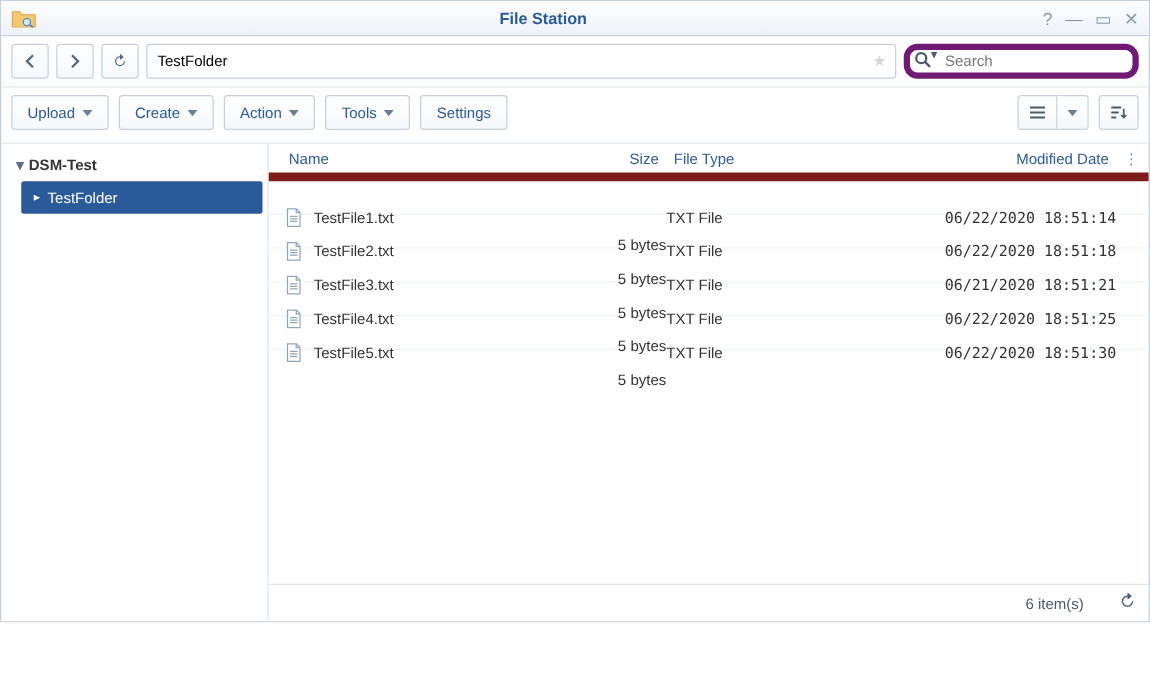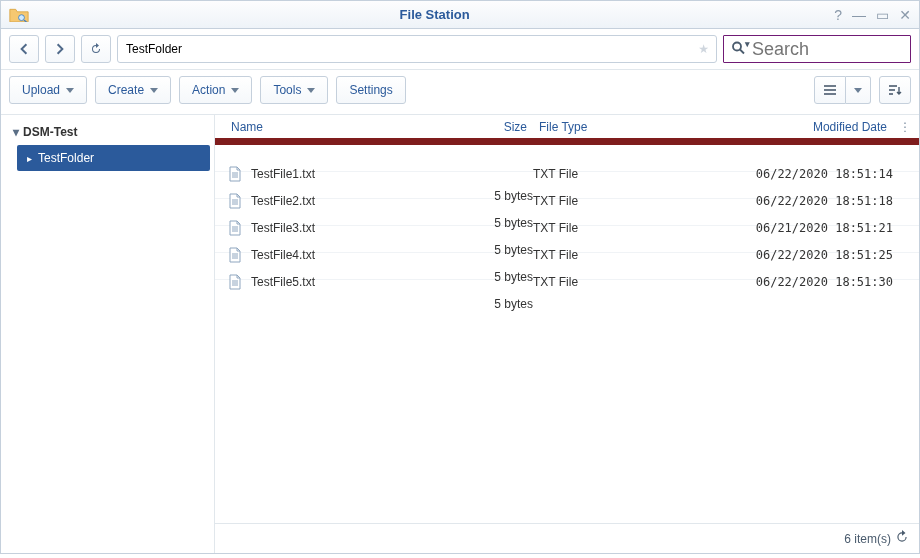--- a/index.html
+++ b/index.html
@@ -1,32 +1,32 @@
 <!DOCTYPE html>
 <html><head>
 <meta charset="utf-8">
 <style>
 * { box-sizing: border-box; margin: 0; padding: 0; }
 body { font-family: Verdana, Arial, sans-serif; font-size: 12px; color: #333; background: #fff; }
-.window { width: 920px; height: 554px; border: 1px solid #c5d0dc; display: flex; flex-direction: column; }
+.window { width: 920px; height: 498px; border: 1px solid #c5d0dc; display: flex; flex-direction: column; }
 
 .titlebar { height: 28px; background: linear-gradient(#fdfdfe,#eef3f8); border-bottom: 1px solid #c5d0dc; display: flex; align-items: center; padding: 0 8px; }
 .app-icon { width: 20px; height: 18px; margin-right: 6px; }
 .title-text { flex: 1; text-align: center; font-weight: bold; color: #2b5a9b; font-size: 13px; }
 .win-controls { display: flex; gap: 10px; color: #8a99aa; }
 .win-controls span { cursor: pointer; font-size: 14px; line-height: 1; }
 
 .navbar { display: flex; align-items: center; padding: 6px 8px; gap: 6px; border-bottom: 1px solid #e1e7ec; }
 .nav-btn { width: 30px; height: 28px; border: 1px solid #c5d0dc; border-radius: 3px; background: linear-gradient(#fff,#f5f8fb); display: inline-flex; align-items: center; justify-content: center; color: #506a8a; cursor: pointer; }
 .nav-btn svg { width: 12px; height: 12px; }
 .path-input { flex: 1; height: 28px; border: 1px solid #c5d0dc; border-radius: 3px; padding: 0 28px 0 8px; font-size: 12px; position: relative; }
 .path-wrap { flex: 1; position: relative; display: flex; }
 .star { position: absolute; right: 8px; top: 50%; transform: translateY(-50%); color: #cfd6de; }
 .search-wrap { width: 188px; position: relative; display: flex; }
-.search-input { width: 100%; height: 28px; border: 1px solid #701a75; border-radius: 1px; padding: 0 8px 0 28px; font-size: 18px; color: #666; }
+.search-input { width: 100%; height: 28px; border: 5px solid #701a75; border-radius: 11px; padding: 0 8px 0 28px; font-size: 12px; color: #666; }
 .search-icon { position: absolute; left: 8px; top: 50%; transform: translateY(-50%); color: #4a5b6d; font-weight: bold; }
 
 .toolbar { display: flex; align-items: center; padding: 6px 8px 10px 8px; gap: 8px; border-bottom: 1px solid #e1e7ec; }
 .btn { height: 28px; padding: 2px 12px; border: 1px solid #c5d0dc; border-radius: 3px; background: linear-gradient(#fff,#f5f8fb); color: #2b5a9b; cursor: pointer; display: inline-flex; align-items: center; gap: 6px; font-size: 12px; }
 .caret { width: 0; height: 0; border-left: 4px solid transparent; border-right: 4px solid transparent; border-top: 5px solid #6b7f96; display: inline-block; }
 .toolbar .flex-spacer { flex: 1; }
 .btn.icon-only { padding: 0 8px; }
 .btn-group { display: flex; }
 .btn-group .btn { border-radius: 0; }
 .btn-group .btn:first-child { border-radius: 3px 0 0 3px; }
@@ -45,21 +45,21 @@
 .head > div { padding: 0 6px; }
 .head .size { text-align: right; }
 .head .mod { text-align: right; }
 .head .more { color: #7b8ca0; text-align: center; cursor: pointer; }
 .row { height: 27px; padding: 0 10px; border-bottom: 1px solid #f0f3f6; color: #333; }
 .row .name { display: flex; align-items: center; gap: 8px; padding-left: 2px; }
 .row .size { text-align: right; color: #333; margin-top: 44px; }
 .row .mod { text-align: right; font-family: Verdana, monospace; color: #333; }
 .file-icon { width: 16px; height: 16px; display: inline-flex; align-items: center; justify-content: center; }
 
-.statusbar { height: 30px; border-top: 1px solid #e1e7ec; display: flex; align-items: center; justify-content: flex-end; padding: 0 10px; gap: 4px; color: #4a5b6d; }
+.statusbar { height: 30px; border-top: 1px solid #e1e7ec; display: flex; align-items: center; justify-content: flex-end; padding: 0 10px; gap: 28px; color: #4a5b6d; }
 .statusbar .refresh { cursor: pointer; }
 
 input { outline: none; }
 </style>
 </head>
 <body>
 
 <div class="window">
 
   <div class="titlebar">

